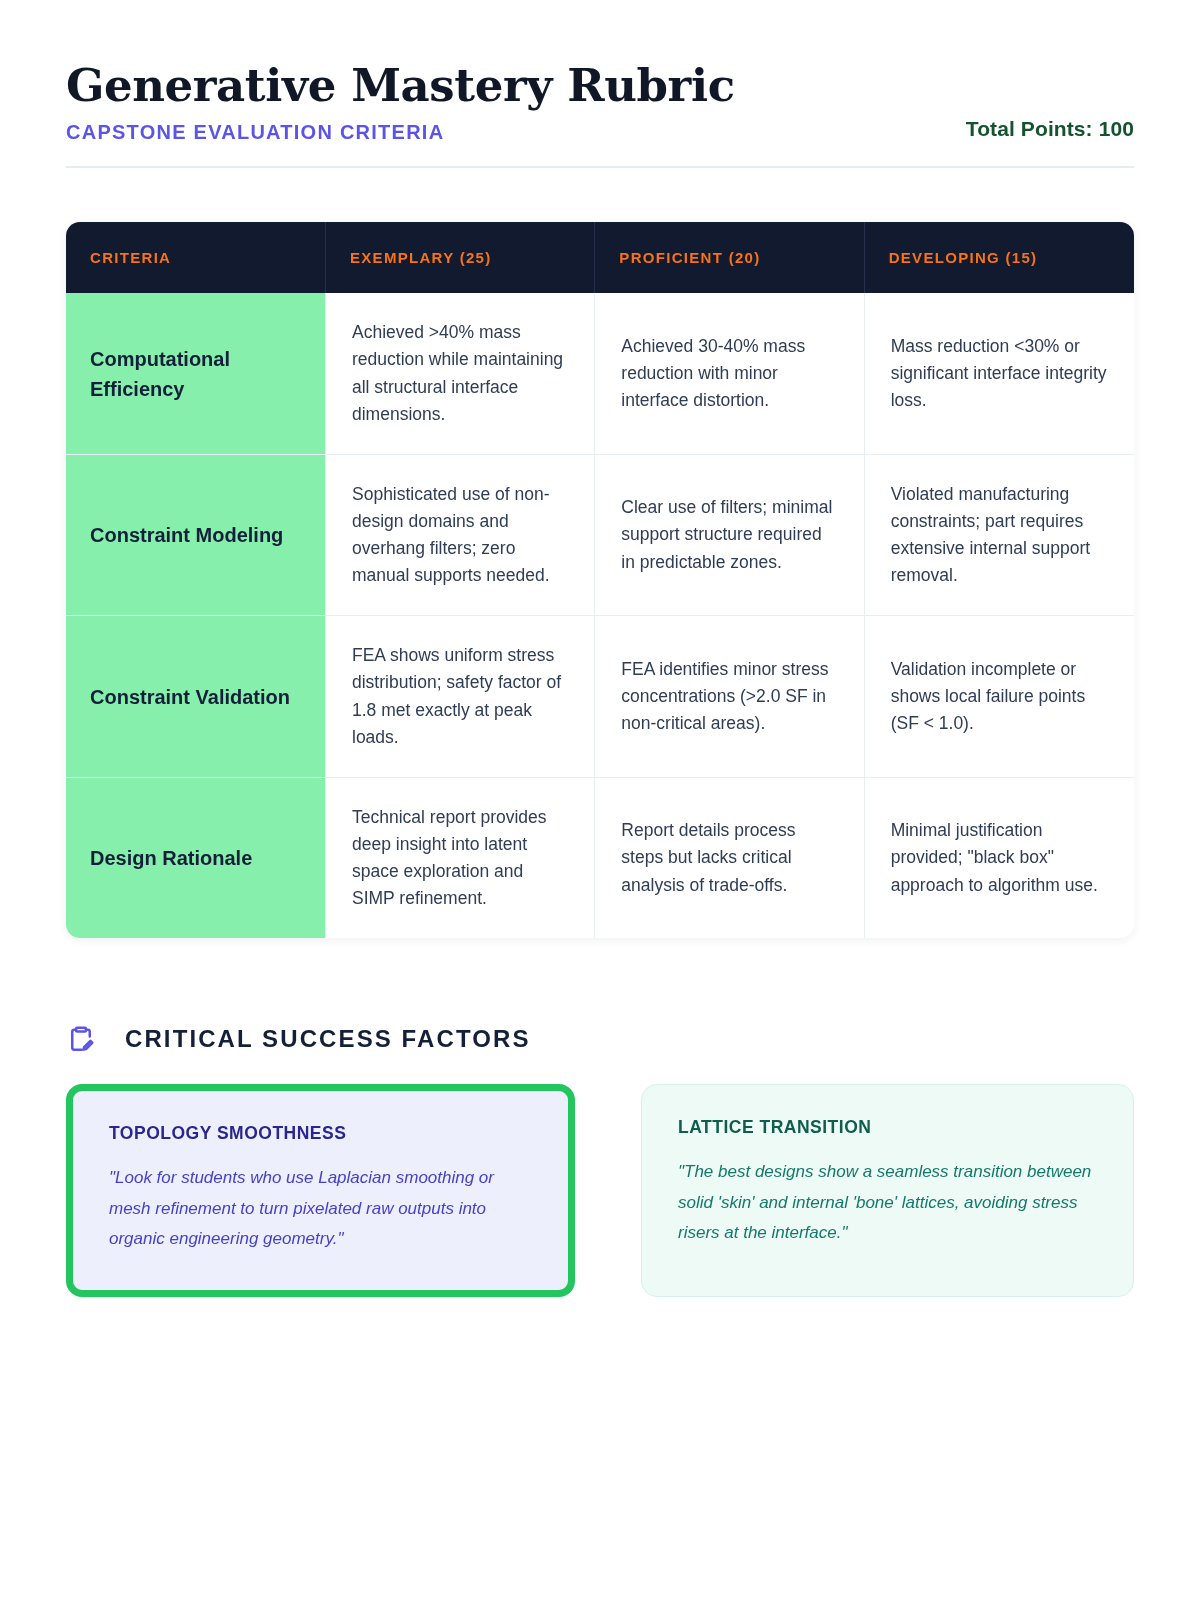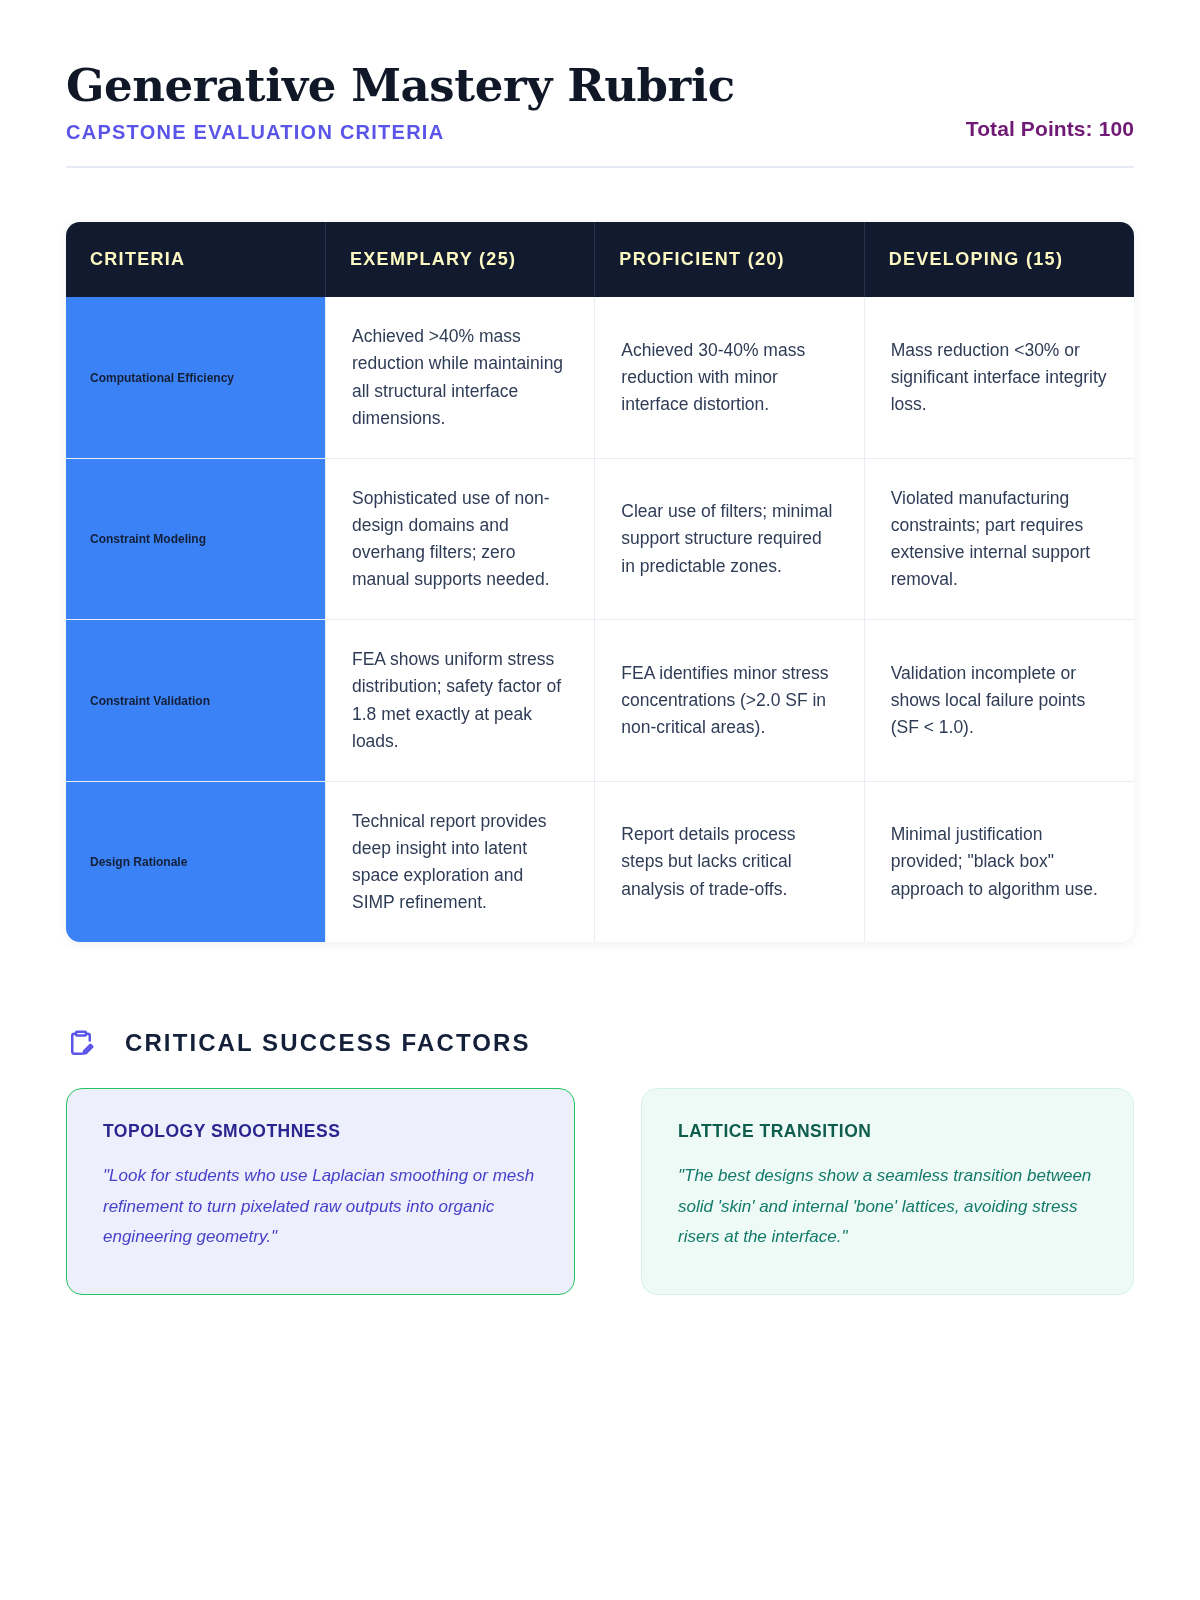--- a/index.html
+++ b/index.html
@@ -41,21 +41,21 @@
   .doc-subtitle {
     font-size: 20px;
     font-weight: 700;
     letter-spacing: 1.25px;
     color: #5b54e8;
     text-transform: uppercase;
   }
   .total-points {
     font-size: 21px;
     font-weight: 700;
-    color: #701a75;
+    color: #14532d;
     letter-spacing: 0.1px;
     padding-bottom: 3px;
     white-space: nowrap;
   }
   .header-rule {
     height: 2px;
     background: #e6eaf2;
     width: 100%;
     margin-bottom: 54px;
   }
@@ -65,22 +65,22 @@
     width: 100%;
     border-collapse: separate;
     border-spacing: 0;
     border-radius: 14px;
     overflow: hidden;
     box-shadow: 0 2px 10px rgba(23,37,80,0.07);
     table-layout: fixed;
   }
   .rubric-table thead th {
     background: #111a2e;
-    color: #fef9c3;
-    font-size: 18px;
+    color: #f97316;
+    font-size: 15px;
     font-weight: 700;
     letter-spacing: 1.3px;
     text-transform: uppercase;
     text-align: left;
     padding: 27px 24px 27px 24px;
     vertical-align: middle;
     border-right: 1px solid #27304a;
   }
   .rubric-table thead th:last-child { border-right: none; }
 
@@ -90,23 +90,23 @@
     border-right: 1px solid #e9edf4;
     padding: 26px 26px;
     vertical-align: middle;
     font-size: 17.5px;
     line-height: 1.55;
     color: #2f3c56;
   }
   .rubric-table tbody td:last-child { border-right: none; }
   .rubric-table tbody tr:first-child td { border-top: none; }
   .rubric-table tbody td.criteria-cell {
-    background: #3b82f6;
-    font-weight: 700;
-    font-size: 12px;
+    background: #86efac;
+    font-weight: 700;
+    font-size: 20px;
     color: #14203a;
     line-height: 1.5;
     padding-left: 24px;
     padding-right: 16px;
   }
 
   .col-criteria { width: 260px; }
   .col-level    { width: auto; }
 
   
@@ -134,21 +134,21 @@
     grid-template-columns: 1fr 1fr;
     gap: 50px;
   }
   .card {
     border-radius: 16px;
     padding: 32px 36px 36px 36px;
     min-height: 207px;
   }
   .card.indigo {
     background: #edf0fc;
-    border: 1px solid #22c55e;
+    border: 7px solid #22c55e;
   }
   .card.teal {
     background: #eefaf5;
     border: 1px solid #d6f2e8;
     margin-left: 16px;
   }
   .card-title {
     font-size: 17.5px;
     font-weight: 700;
     letter-spacing: 0.5px;

